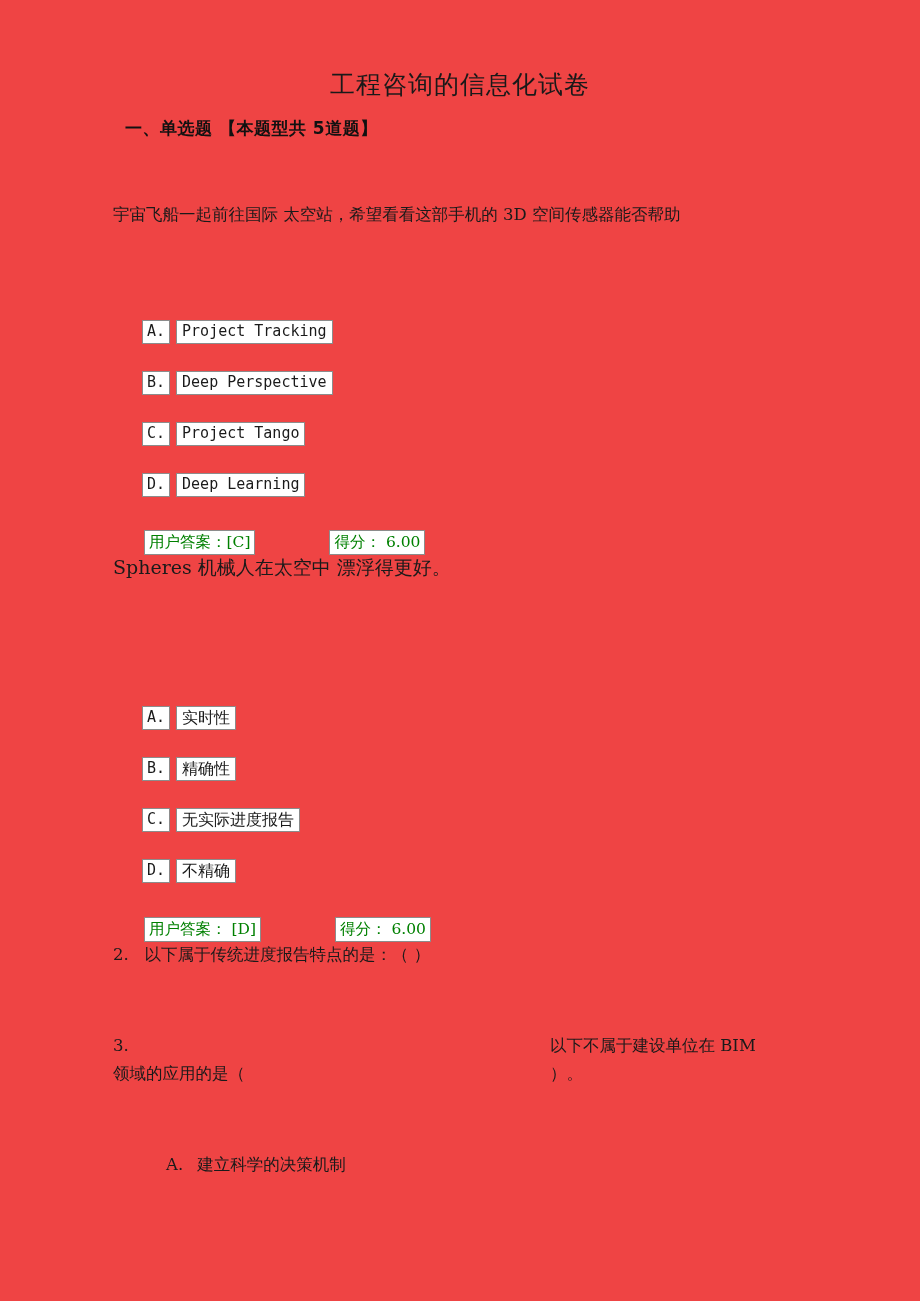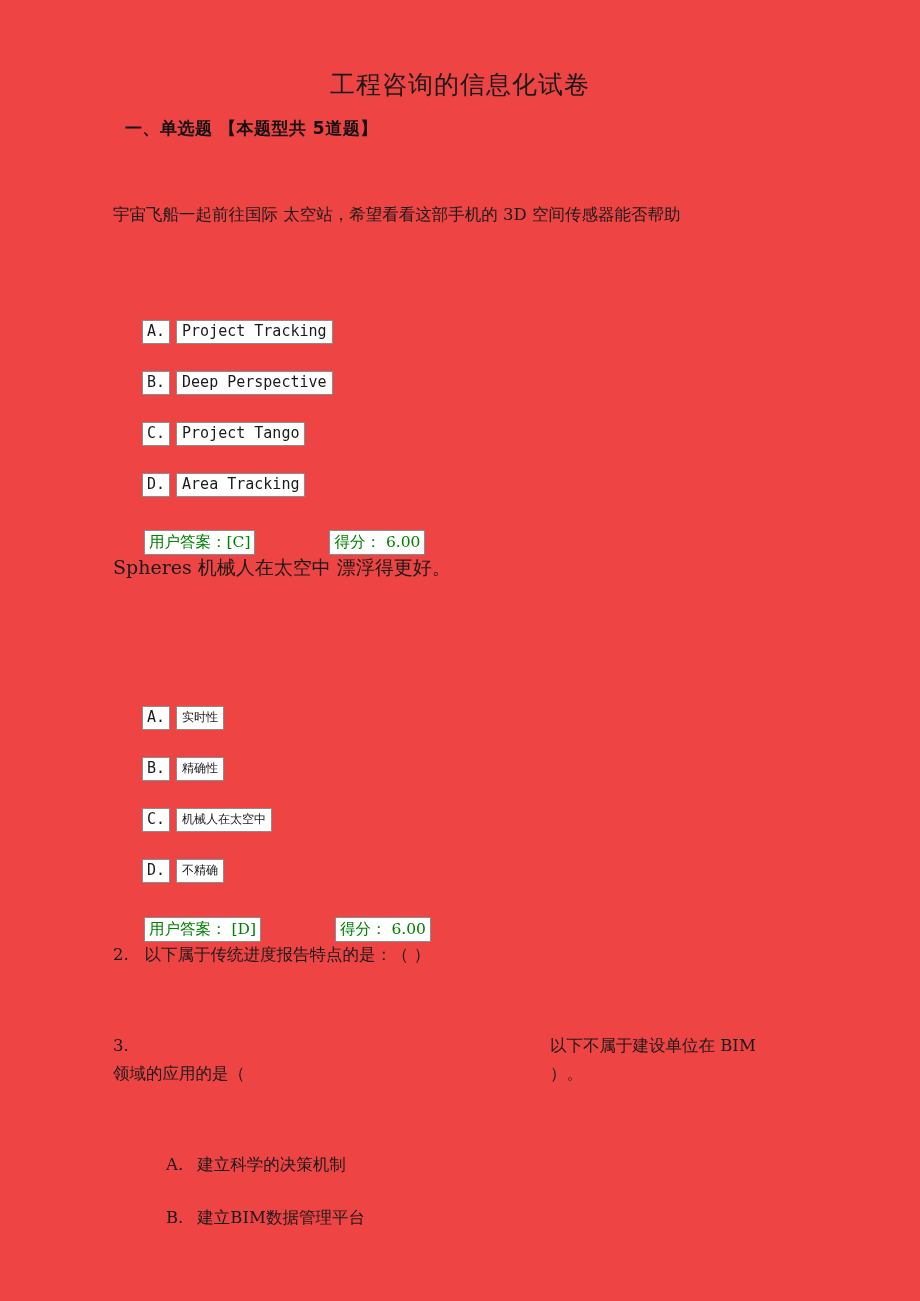--- a/index.html
+++ b/index.html
@@ -74,21 +74,21 @@
     padding: 1px 5px 2px 5px;
     font-size: 15px;
     line-height: 19px;
     font-family: "DejaVu Sans Mono", "Liberation Mono", monospace;
     color: #1a1a1a;
     white-space: pre;
     background: #ffffff;
   }
   .opt-text.cjk {
     font-family: "DejaVu Serif", "Liberation Serif", serif;
-    font-size: 12px;
+    font-size: 16px;
   }
 
   
   .opt-plain {
     position: absolute;
     font-size: 16.5px;
     line-height: 26px;
     color: #1a1a1a;
     white-space: pre;
     font-family: "DejaVu Serif", "Liberation Serif", serif;
@@ -148,21 +148,21 @@
     <span class="opt-text">Deep Perspective</span>
   </div>
 
   <div class="opt-row" style="left:142px; top:422px;">
     <span class="opt-letter">C.</span>
     <span class="opt-text">Project Tango</span>
   </div>
 
   <div class="opt-row" style="left:142px; top:473px;">
     <span class="opt-letter">D.</span>
-    <span class="opt-text">Area Tracking</span>
+    <span class="opt-text">Deep Learning</span>
   </div>
 
   <div class="answer-row" style="left:112px; top:530px;">
     <span class="answer-box">用户答案：[C]</span>
     <span class="answer-gap"></span>
     <span class="score-box">得分： 6.00</span>
   </div>
 
   <div class="explain" style="left:113px; top:554px;">Spheres 机械人在太空中 漂浮得更好。</div>
 
@@ -171,21 +171,21 @@
     <span class="opt-text cjk">实时性</span>
   </div>
 
   <div class="opt-row" style="left:142px; top:757px;">
     <span class="opt-letter">B.</span>
     <span class="opt-text cjk">精确性</span>
   </div>
 
   <div class="opt-row" style="left:142px; top:808px;">
     <span class="opt-letter">C.</span>
-    <span class="opt-text cjk">机械人在太空中</span>
+    <span class="opt-text cjk">无实际进度报告</span>
   </div>
 
   <div class="opt-row" style="left:142px; top:859px;">
     <span class="opt-letter">D.</span>
     <span class="opt-text cjk">不精确</span>
   </div>
 
   <div class="answer-row" style="left:112px; top:917px;">
     <span class="answer-box">用户答案： [D]</span>
     <span class="answer-gap"></span>
@@ -199,17 +199,14 @@
   <div class="qline" style="left:113px; top:1060px;">领域的应用的是（</div>
 
   <div class="qline" style="left:550px; top:1032px;">以下不属于建设单位在 BIM</div>
 
   <div class="qline" style="left:550px; top:1060px;">）。</div>
 
   <div class="opt-plain" style="left:145px; top:1126px;">
     <span>A.</span><span style="display:inline-block;width:14px;"></span><span>建立科学的决策机制</span>
   </div>
 
-  <div class="opt-plain" style="left:145px; top:1179px;">
-    <span>B.</span><span style="display:inline-block;width:14px;"></span><span>建立BIM数据管理平台</span>
-  </div>
 
 </div>
 
 </body></html>

